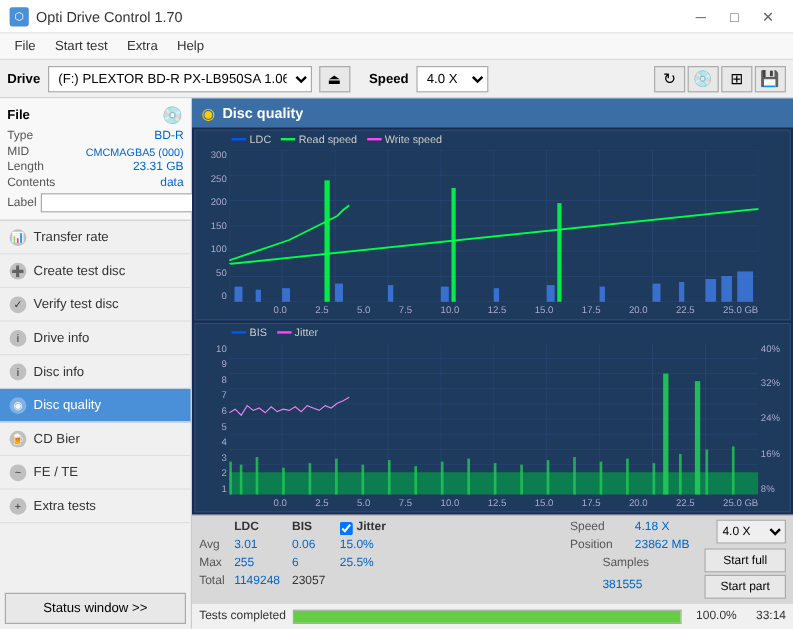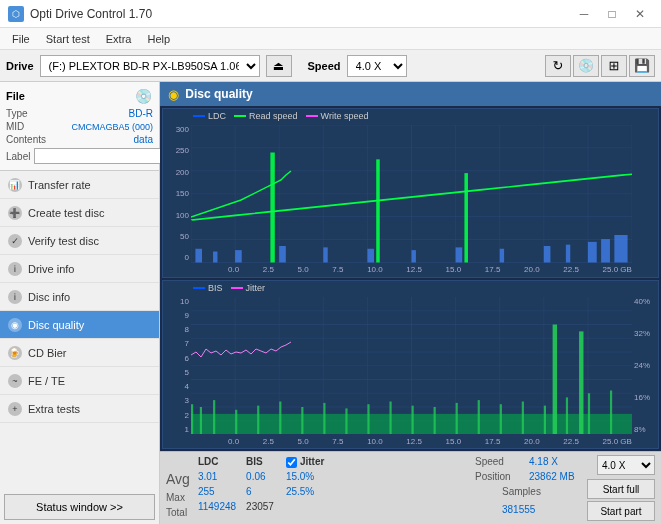--- a/index.html
+++ b/index.html
@@ -143,20 +143,24 @@
         <span class="disc-title">File</span>
         <span class="disc-icon">💿</span>
       </div>
       <div class="disc-row">
         <span class="disc-key">Type</span>
         <span class="disc-val">BD-R</span>
       </div>
       <div class="disc-row">
         <span class="disc-key">MID</span>
         <span class="disc-val" style="font-size:9px">CMCMAGBA5 (000)</span>
+      </div>
+      <div class="disc-row">
+        <span class="disc-key">Length</span>
+        <span class="disc-val">23.31 GB</span>
       </div>
       <div class="disc-row">
         <span class="disc-key">Contents</span>
         <span class="disc-val">data</span>
       </div>
       <div class="disc-label-row">
         <span class="disc-key">Label</span>
         <input class="disc-label-input" type="text" value="" style="">
         <button class="disc-label-btn">✎</button>
       </div>
@@ -407,21 +411,21 @@
           <span class="x-label">25.0 GB</span>
         </div>
       </div>
     </div>
 
     <div class="stats-bar">
 
       <div style="display:flex; flex:1; gap:4px; align-items:flex-start;">
         <div style="display:flex;flex-direction:column;gap:1px;">
           <div style="height:14px;"></div>
-          <div style="font-size:14px;color:#555;line-height:1.4;">Avg</div>
+          <div style="font-size:10px;color:#555;line-height:1.4;">Avg</div>
           <div style="font-size:10px;color:#555;line-height:1.4;">Max</div>
           <div style="font-size:10px;color:#555;line-height:1.4;">Total</div>
         </div>
         <div style="display:flex;flex-direction:column;gap:1px;margin-left:4px;">
           <div style="font-size:10px;font-weight:bold;color:#333;line-height:1.4;">LDC</div>
           <div style="font-size:10px;color:#0066cc;line-height:1.4;">3.01</div>
           <div style="font-size:10px;color:#0066cc;line-height:1.4;">255</div>
           <div style="font-size:10px;color:#0066cc;line-height:1.4;">1149248</div>
         </div>
         <div style="display:flex;flex-direction:column;gap:1px;margin-left:6px;">
@@ -460,15 +464,23 @@
         <div style="display:flex;align-items:center;gap:4px;margin-bottom:2px;">
           <select style="height:20px;font-size:10px;width:58px;border:1px solid #aaa;">
             <option>4.0 X</option>
           </select>
         </div>
         <button class="start-btn">Start full</button>
         <button class="start-btn">Start part</button>
       </div>
     </div>
 
+    <div class="progress-area">
+      <span class="progress-text">Tests completed</span>
+      <div class="progress-bar-outer">
+        <div class="progress-bar-inner" style="width:100%;"></div>
+      </div>
+      <span class="progress-pct">100.0%</span>
+      <span class="progress-time">33:14</span>
+    </div>
 
   </div>
 </div>
 
 </body></html>

